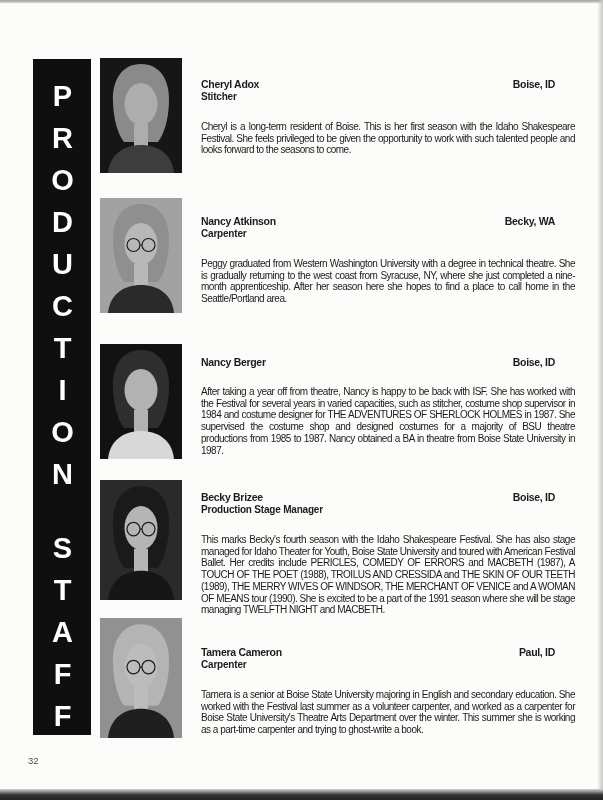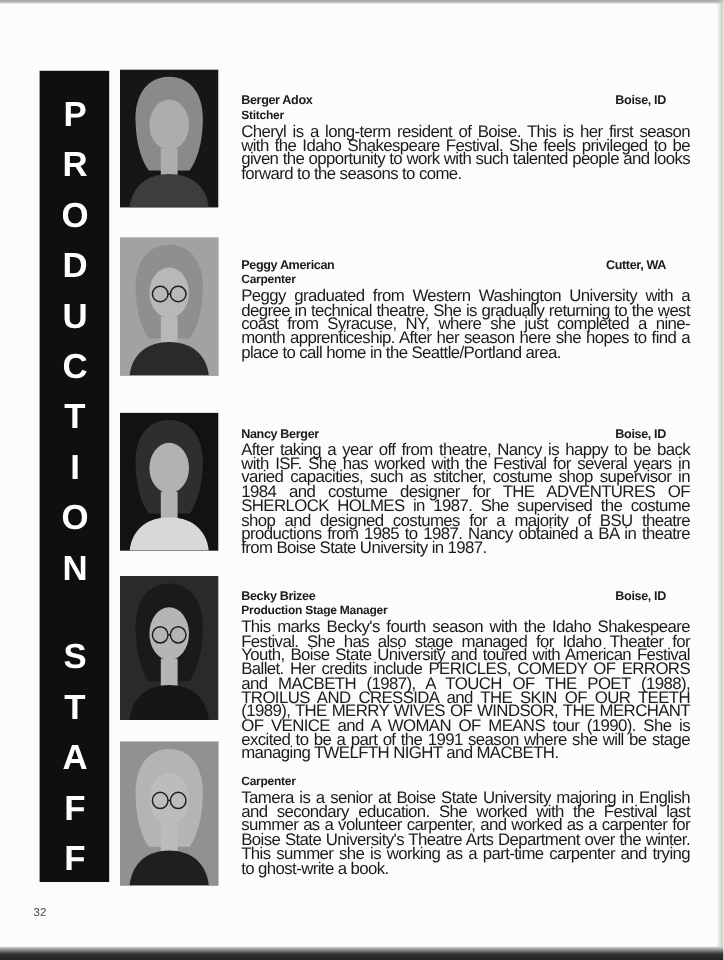--- a/index.html
+++ b/index.html
@@ -41,22 +41,22 @@
     overflow:hidden; background:#777;
   }
   .e4 .photo, .e5 .photo { height:120px; }
   .photo svg { display:block; width:100%; height:100%; }
   .txt { position:absolute; left:101px; width:374px; }
   .head-row { display:flex; justify-content:space-between; align-items:baseline; height:13px; }
   .nm  { font-weight:bold; font-size:10.5px; letter-spacing:-0.3px; white-space:nowrap; }
   .loc { font-weight:bold; font-size:10.5px; letter-spacing:-0.3px; padding-right:20px; white-space:nowrap;padding-left:24px; }
   .ttl { font-weight:bold; font-size:10px; letter-spacing:-0.2px; height:13px; }
   .bio {
-    font-size:14px; letter-spacing:-0.5px; line-height:11.7px;
-    text-align:justify; margin-top:0;
+    font-size:10px; letter-spacing:-0.5px; line-height:11.7px;
+    text-align:justify; margin-top:17px;
   }
   .page-num { position:absolute; left:28px; top:755px; font-size:9.5px; color:#4a4a4a;text-align:center; }
 </style>
 </head>
 <body>
 
 <div class="page">
 
   <div class="edge-top"></div>
 
@@ -76,21 +76,21 @@
         <path d="M8 115 C10 96 24 87 41 87 C58 87 72 96 74 115 Z" fill="#3d3d3d"></path>
         <g stroke="#1d1d1d" stroke-width="1.2" fill="none" opacity="0">
           <circle cx="33.5" cy="47" r="6.5"></circle>
             <circle cx="48.5" cy="47" r="6.5"></circle>
             <path d="M40 47 L42 47"></path>
         </g>
       </svg>
     </div>
     <div class="txt">
       <div class="head-row">
-        <span class="nm">Berger Adox</span>
+        <span class="nm">Cheryl Adox</span>
         <span class="loc">Boise, ID</span>
       </div>
       <div class="ttl">Stitcher</div>
       <div class="bio">Cheryl is a long-term resident of Boise. This is her first season with the Idaho Shakespeare Festival. She feels privileged to be given the opportunity to work with such talented people and looks forward to the seasons to come.</div>
     </div>
   </section>
 
   <section class="entry e2">
     <div class="photo">
       <svg viewBox="0 0 82 115" preserveAspectRatio="none">
@@ -102,22 +102,22 @@
         <path d="M8 115 C10 96 24 87 41 87 C58 87 72 96 74 115 Z" fill="#2a2a2a"></path>
         <g stroke="#1d1d1d" stroke-width="1.2" fill="none" opacity="1">
           <circle cx="33.5" cy="47" r="6.5"></circle>
             <circle cx="48.5" cy="47" r="6.5"></circle>
             <path d="M40 47 L42 47"></path>
         </g>
       </svg>
     </div>
     <div class="txt">
       <div class="head-row">
-        <span class="nm">Peggy American</span>
-        <span class="loc">Cutter, WA</span>
+        <span class="nm">Nancy Atkinson</span>
+        <span class="loc">Becky, WA</span>
       </div>
       <div class="ttl">Carpenter</div>
       <div class="bio">Peggy graduated from Western Washington University with a degree in technical theatre. She is gradually returning to the west coast from Syracuse, NY, where she just completed a nine-month apprenticeship. After her season here she hopes to find a place to call home in the Seattle/Portland area.</div>
     </div>
   </section>
 
   <section class="entry e3">
     <div class="photo">
       <svg viewBox="0 0 82 115" preserveAspectRatio="none">
         <rect width="82" height="115" fill="#121212"></rect>
@@ -178,20 +178,24 @@
         <path d="M41 9 C27 10 22 19 23 31 C30 24 36 22 41 22 C46 22 52 24 59 31 C60 19 55 10 41 9 Z" fill="#b4b4b4"></path>
         <path d="M8 115 C10 96 24 87 41 87 C58 87 72 96 74 115 Z" fill="#1f1f1f"></path>
         <g stroke="#1d1d1d" stroke-width="1.2" fill="none" opacity="1">
           <circle cx="33.5" cy="47" r="6.5"></circle>
             <circle cx="48.5" cy="47" r="6.5"></circle>
             <path d="M40 47 L42 47"></path>
         </g>
       </svg>
     </div>
     <div class="txt">
+      <div class="head-row">
+        <span class="nm">Tamera Cameron</span>
+        <span class="loc">Paul, ID</span>
+      </div>
       <div class="ttl">Carpenter</div>
       <div class="bio">Tamera is a senior at Boise State University majoring in English and secondary education. She worked with the Festival last summer as a volunteer carpenter, and worked as a carpenter for Boise State University's Theatre Arts Department over the winter. This summer she is working as a part-time carpenter and trying to ghost-write a book.</div>
     </div>
   </section>
 
   <div class="page-num">32</div>
 
   <div class="edge-right"></div>
   <div class="edge-bottom"></div>
 </div>

